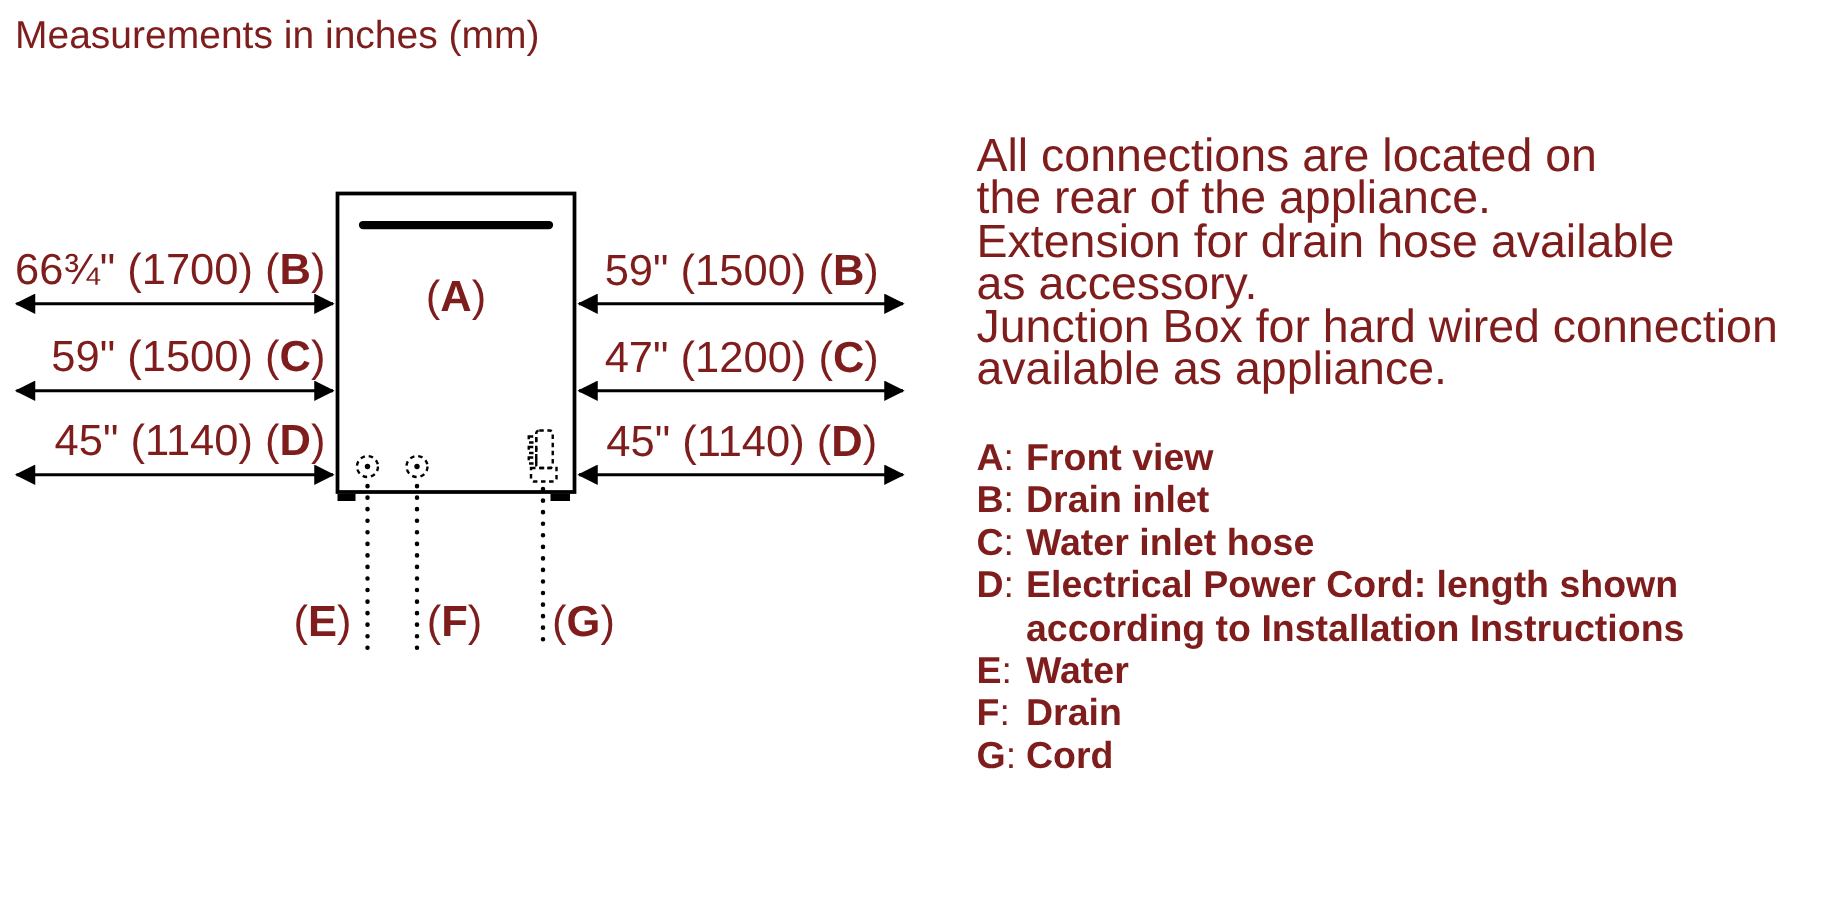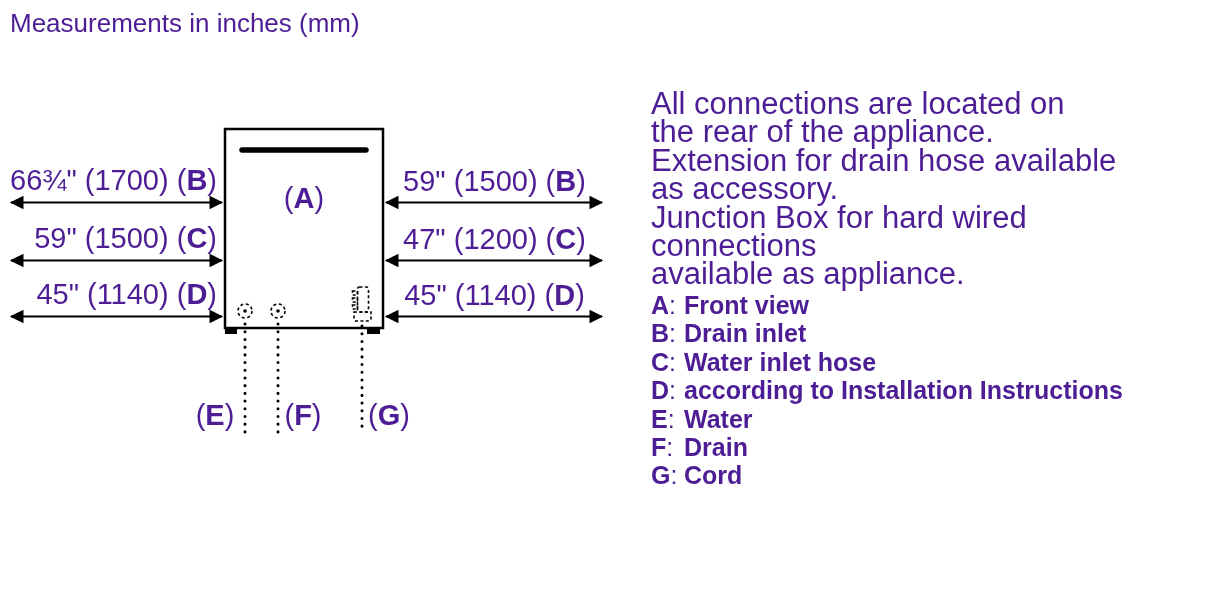--- a/index.html
+++ b/index.html
@@ -1,19 +1,19 @@
 <!DOCTYPE html>
 <html><head>
 <meta charset="utf-8">
 <style>
   html,body{margin:0;padding:0;background:#fff;}
   #canvas{
     position:relative;
     width:1214px;height:607px;
-    background:#fff;color:#4c1d95;
+    background:#fff;color:#7f1d1d;
     font-family:"Liberation Sans", sans-serif;
     overflow:hidden;
   }
   .abs{position:absolute;}
   #title{
     left:10px;top:8px;
     font-size:26px;line-height:30px;
     white-space:nowrap;
   }
   .dim{
@@ -111,40 +111,41 @@
 
   <div class="abs callout" style="left:192px;top:400px;"><span>(</span><b>E</b><span>)</span></div>
   <div class="abs callout" style="left:280px;top:400px;"><span>(</span><b>F</b><span>)</span></div>
   <div class="abs callout" style="left:366px;top:400px;"><span>(</span><b>G</b><span>)</span></div>
 
   <div id="notes" class="abs">
     <div>All connections are located on</div>
     <div>the rear of the appliance.</div>
     <div>Extension for drain hose available</div>
     <div>as accessory.</div>
-    <div>Junction Box for hard wired connections</div>
+    <div>Junction Box for hard wired connection</div>
     <div>available as appliance.</div>
   </div>
 
   <div id="legend" class="abs">
     <div class="legend-row">
       <span class="legend-letter"><b>A</b><span>:</span></span>
       <span class="legend-text">Front view</span>
     </div>
     <div class="legend-row">
       <span class="legend-letter"><b>B</b><span>:</span></span>
       <span class="legend-text">Drain inlet</span>
     </div>
     <div class="legend-row">
       <span class="legend-letter"><b>C</b><span>:</span></span>
       <span class="legend-text">Water inlet hose</span>
     </div>
     <div class="legend-row">
       <span class="legend-letter"><b>D</b><span>:</span></span>
       <span class="legend-text">
+          <span style="display:block">Electrical Power Cord: length shown</span>
           <span style="display:block">according to Installation Instructions</span>
         </span>
     </div>
     <div class="legend-row">
       <span class="legend-letter"><b>E</b><span>:</span></span>
       <span class="legend-text">Water</span>
     </div>
     <div class="legend-row">
       <span class="legend-letter"><b>F</b><span>:</span></span>
       <span class="legend-text">Drain</span>

